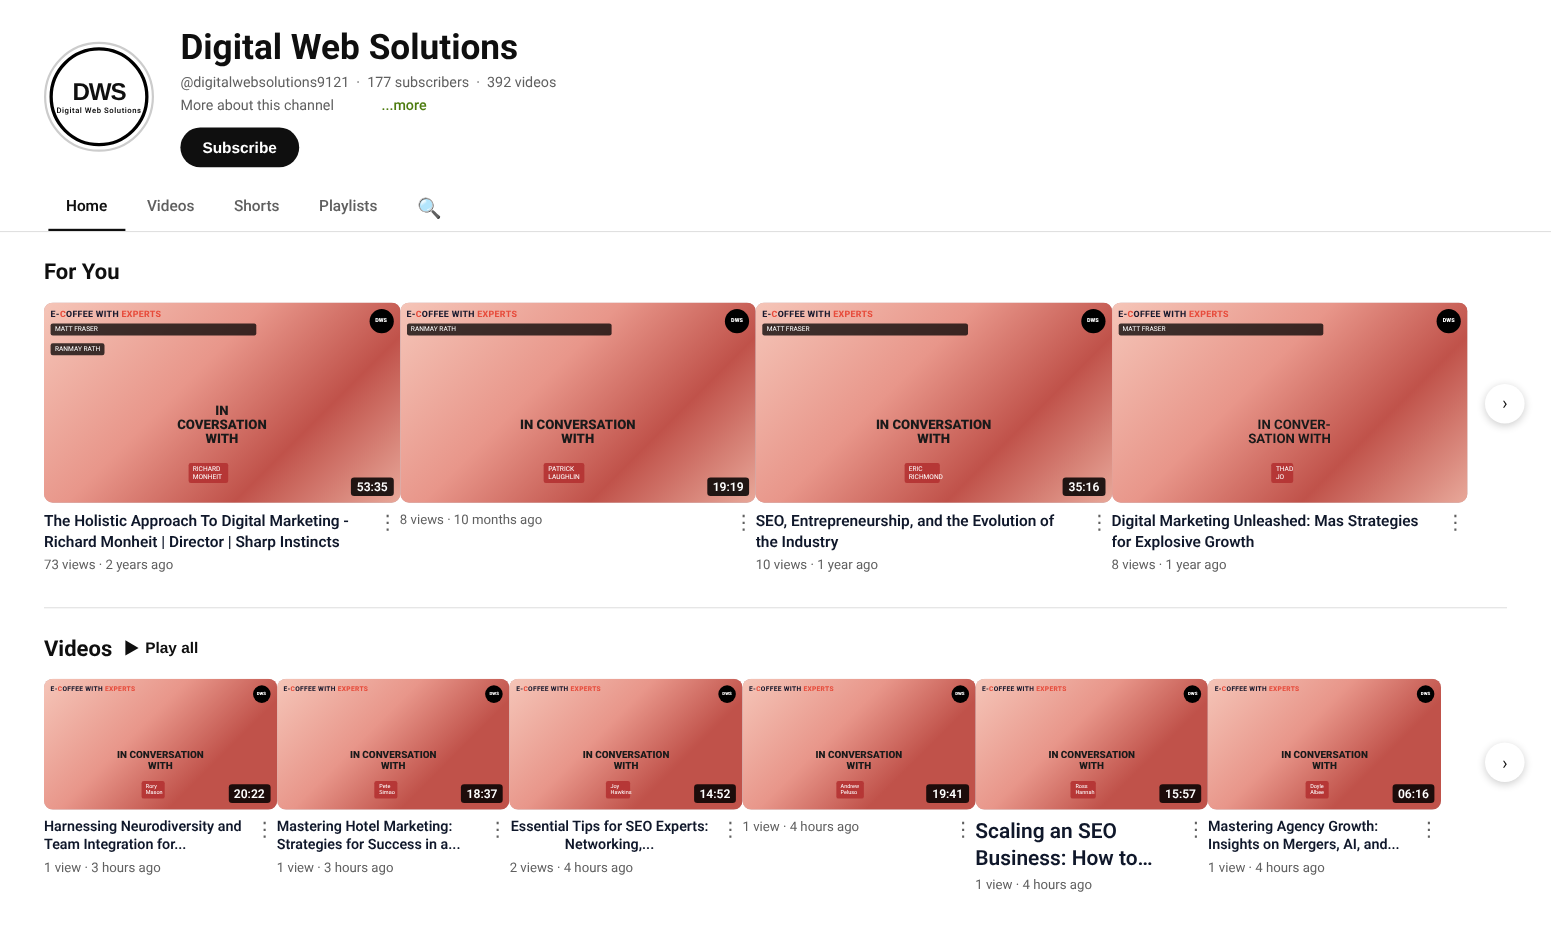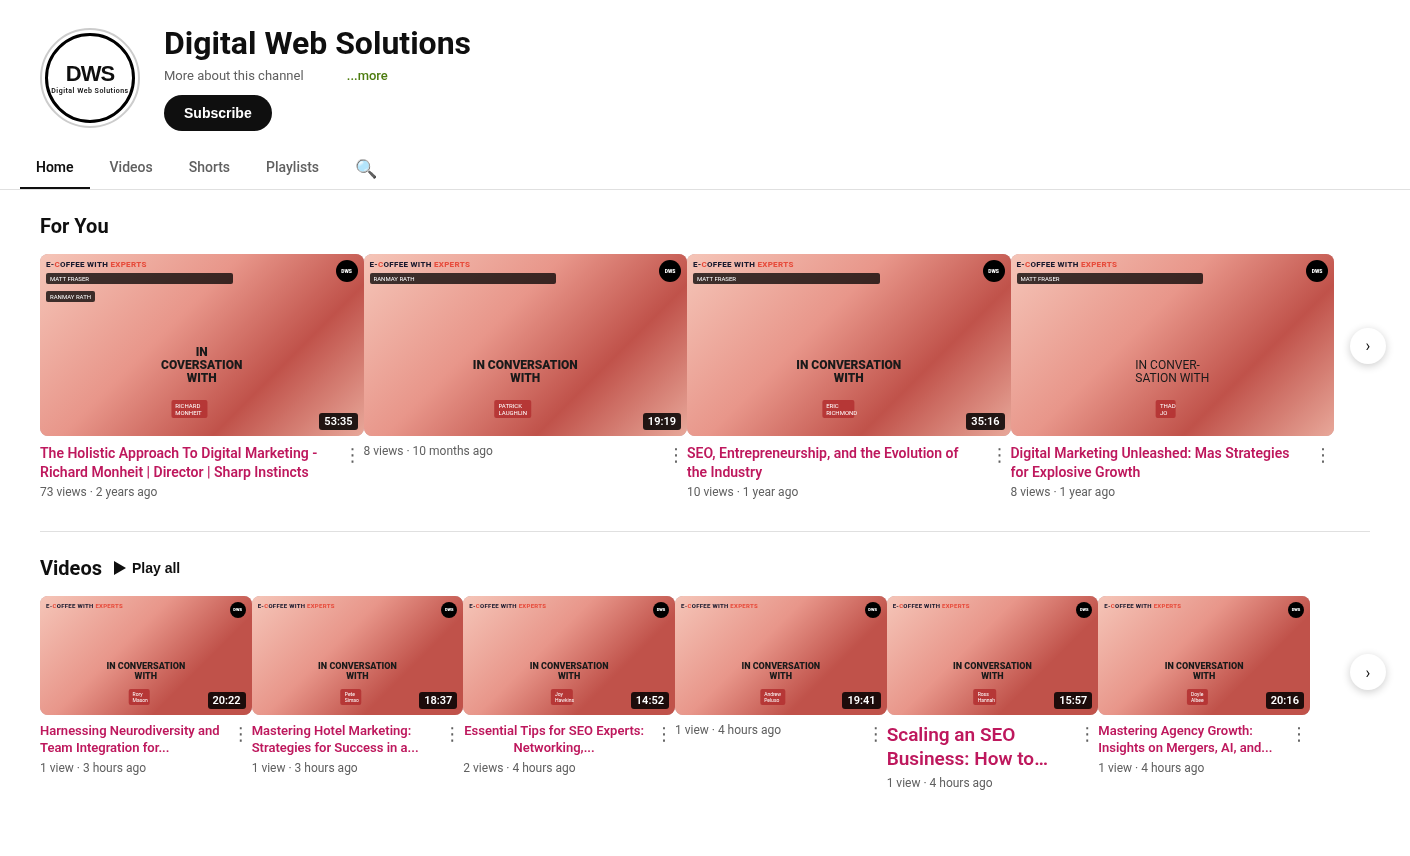--- a/index.html
+++ b/index.html
@@ -79,21 +79,21 @@
       padding: 10px 20px;
       font-size: 14px;
       font-weight: 600;
       cursor: pointer;
     }
 
     
     .nav-tabs {
       display: flex;
       align-items: center;
-      padding: 0 20px;
+      padding: 0 44px;
       border-bottom: 1px solid #e0e0e0;
       gap: 4px;
     }
     .nav-tab {
       padding: 12px 16px;
       font-size: 14px;
       font-weight: 500;
       color: #606060;
       cursor: pointer;
       border-bottom: 2px solid transparent;
@@ -242,21 +242,21 @@
       gap: 8px;
     }
     .video-info-text {
       flex: 1;
       min-width: 0;
     }
     .video-title {
       font-size: 14px;
       font-weight: 600;
       line-height: 1.3;
-      color: #be185d;
+      color: #0f172a;
       display: -webkit-box;
       -webkit-line-clamp: 2;
       -webkit-box-orient: vertical;
       overflow: hidden;
       margin-bottom: 4px;
     }
     .video-meta {
       font-size: 12px;
       color: #606060;
     }
@@ -304,20 +304,27 @@
 
 <div class="channel-header">
   <div class="channel-logo">
     <div class="channel-logo-inner">
       <span class="logo-text">DWS</span>
       <span class="logo-sub">Digital Web Solutions</span>
     </div>
   </div>
   <div class="channel-info">
     <div class="channel-name">Digital Web Solutions</div>
+    <div class="channel-meta">
+      <span>@digitalwebsolutions9121</span>
+      &nbsp;·&nbsp;
+      <span>177 subscribers</span>
+      &nbsp;·&nbsp;
+      <span>392 videos</span>
+    </div>
     <div class="channel-about">
       <span>More about this channel</span>
       <a href="#">...more</a>
     </div>
     <button class="subscribe-btn">Subscribe</button>
   </div>
 </div>
 
 <nav class="nav-tabs">
   <a class="nav-tab active">Home</a>
@@ -400,21 +407,21 @@
       </div>
 
       <div class="video-card">
         <div class="thumbnail-wrapper">
           <div class="thumb-cwe">
             <div class="thumb-overlay">
               <div class="thumb-show-title">E-<span>C</span>OFFEE WITH <span>EXPERTS</span></div>
               <div class="thumb-dws-logo">DWS</div>
               <div class="thumb-person-name">MATT FRASER</div>
             </div>
-            <div style="position:absolute;bottom:28%;left:50%;transform:translateX(-50%);text-align:left;font-size:12px;font-weight:400;line-height:1.1;color:#1a1a1a;">IN CONVER-<br>SATION WITH</div>
+            <div style="position:absolute;bottom:28%;left:50%;transform:translateX(-50%);text-align:right;font-size:12px;font-weight:700;line-height:1.1;color:#1a1a1a;">IN CONVER-<br>SATION WITH</div>
             <div style="position:absolute;bottom:10%;left:50%;transform:translateX(-50%);"><span class="thumb-person-name" style="background:rgba(180,50,50,0.9);color:#fff;">THAD JO</span></div>
           </div>
         </div>
         <div class="video-info">
           <div class="video-info-text">
             <div class="video-title">Digital Marketing Unleashed: Mas Strategies for Explosive Growth</div>
             <div class="video-meta">8 views · 1 year ago</div>
           </div>
           <div class="video-menu-btn">⋮</div>
         </div>
@@ -543,21 +550,21 @@
       <div class="video-card-sm">
         <div class="thumbnail-wrapper">
           <div class="thumb-cwe thumb-small">
             <div class="thumb-overlay">
               <div class="thumb-show-title" style="font-size:6px;">E-<span>C</span>OFFEE WITH <span>EXPERTS</span></div>
               <div class="thumb-dws-logo" style="width:16px;height:16px;font-size:4px;">DWS</div>
             </div>
             <div style="position:absolute;bottom:28%;left:50%;transform:translateX(-50%);text-align:center;font-size:9px;font-weight:900;line-height:1.1;color:#1a1a1a;">IN CONVERSATION<br>WITH</div>
             <div style="position:absolute;bottom:8%;left:50%;transform:translateX(-50%);"><span class="thumb-person-name" style="background:rgba(180,50,50,0.9);color:#fff;font-size:5px;">Doyle Albee</span></div>
           </div>
-          <div class="duration-badge">20:16</div>
+          <div class="duration-badge">06:16</div>
         </div>
         <div class="video-info">
           <div class="video-info-text">
             <div class="video-title" style="font-size:13px;">Mastering Agency Growth: Insights on Mergers, AI, and...</div>
             <div class="video-meta">1 view · 4 hours ago</div>
           </div>
           <div class="video-menu-btn">⋮</div>
         </div>
       </div>
 

